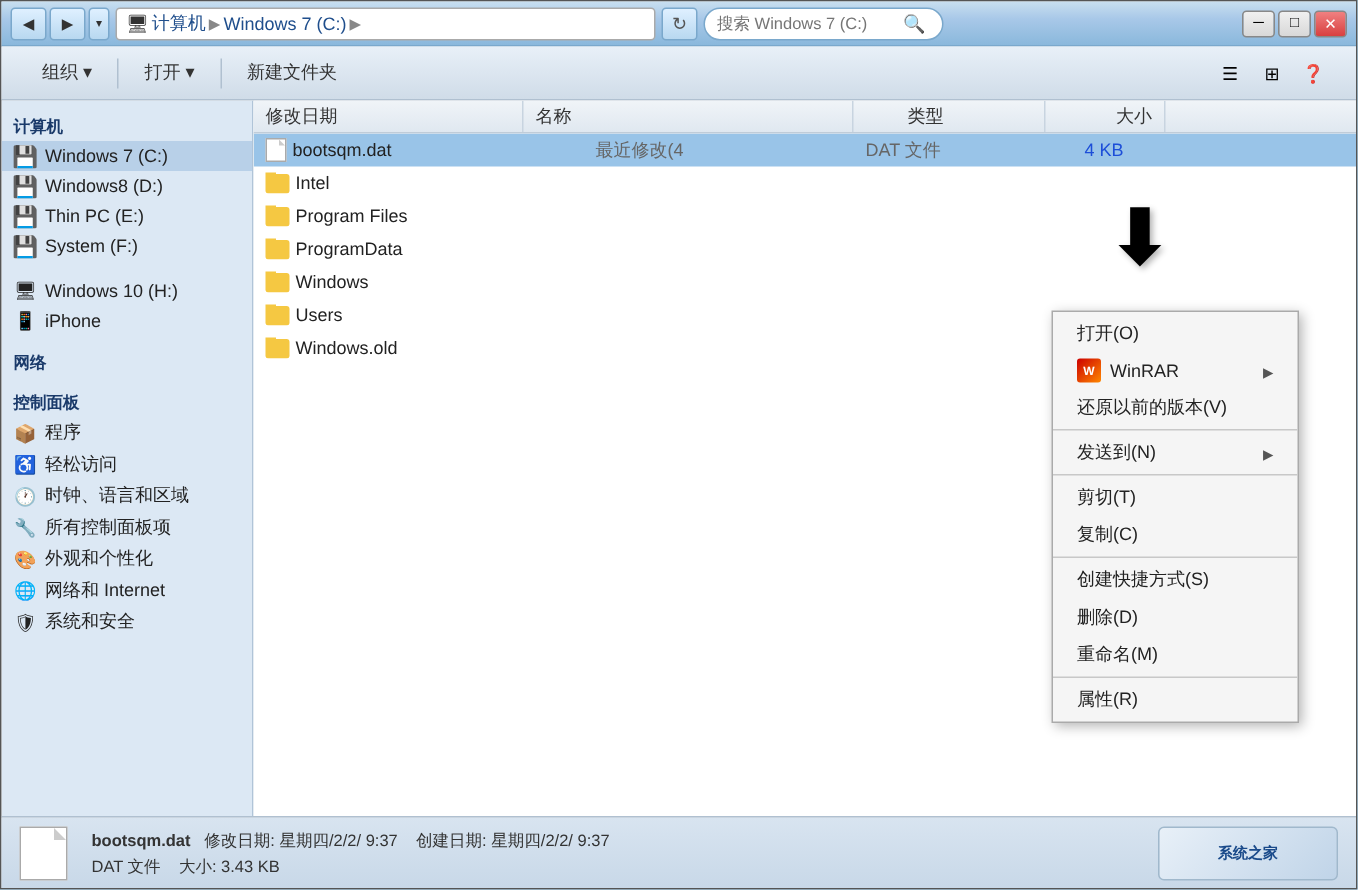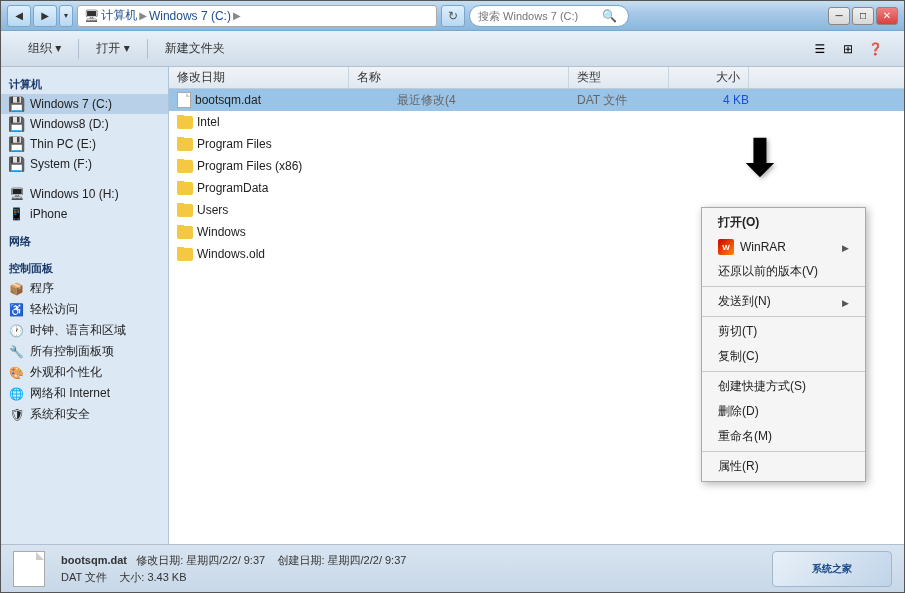--- a/index.html
+++ b/index.html
@@ -263,21 +263,21 @@
       font-size: 12px;
       color: #333;
       border-right: 1px solid #c8d4e0;
       height: 100%;
       display: flex;
       align-items: center;
       cursor: pointer;
     }
     .col-name { width: 220px; }
     .col-date { width: 180px; }
-    .col-type { width: 100px; }
+    .col-type { width: 100px; margin-left: 28px; }
     .col-size { width: 80px; text-align: right; justify-content: flex-end; }
 
     
     .file-list {
       overflow-y: auto;
       height: calc(100% - 22px);
       position: relative;
     }
     .file-row {
       display: flex;
@@ -351,21 +351,21 @@
     }
     .ctx-item {
       padding: 4px 16px;
       font-size: 12px;
       color: #222;
       cursor: pointer;
       display: flex;
       align-items: center;
       justify-content: space-between;
     }
-    .ctx-item.bold { font-weight: bold; text-align: center; }
+    .ctx-item.bold { font-weight: normal; text-align: center; }
     .ctx-sep {
       height: 1px;
       background: #c8c8c8;
       margin: 2px 0;
     }
     .ctx-has-sub::after {
       content: '▶';
       font-size: 9px;
       color: #555;
     }
@@ -607,54 +607,45 @@
         <div class="file-row">
           <div class="file-cell cell-name">
             <div class="folder-icon-sm"></div>
             <span>Program Files</span>
           </div>
           <div class="file-cell cell-date"></div>
           <div class="file-cell cell-type"></div>
           <div class="file-cell cell-size"></div>
         </div>
 
-        <div class="file-row">
-          <div class="file-cell cell-name">
-            <div class="folder-icon-sm"></div>
-            <span>Program Files (x86)</span>
-          </div>
-          <div class="file-cell cell-date"></div>
-          <div class="file-cell cell-type"></div>
-          <div class="file-cell cell-size"></div>
-        </div>
 
         <div class="file-row">
           <div class="file-cell cell-name">
             <div class="folder-icon-sm"></div>
             <span>ProgramData</span>
           </div>
           <div class="file-cell cell-date"></div>
           <div class="file-cell cell-type"></div>
           <div class="file-cell cell-size"></div>
         </div>
 
         <div class="file-row">
           <div class="file-cell cell-name">
             <div class="folder-icon-sm"></div>
-            <span>Users</span>
+            <span>Windows</span>
           </div>
           <div class="file-cell cell-date"></div>
           <div class="file-cell cell-type"></div>
           <div class="file-cell cell-size"></div>
         </div>
 
         <div class="file-row">
           <div class="file-cell cell-name">
             <div class="folder-icon-sm"></div>
-            <span>Windows</span>
+            <span>Users</span>
           </div>
           <div class="file-cell cell-date"></div>
           <div class="file-cell cell-type"></div>
           <div class="file-cell cell-size"></div>
         </div>
 
         <div class="file-row">
           <div class="file-cell cell-name">
             <div class="folder-icon-sm"></div>
             <span>Windows.old</span>

